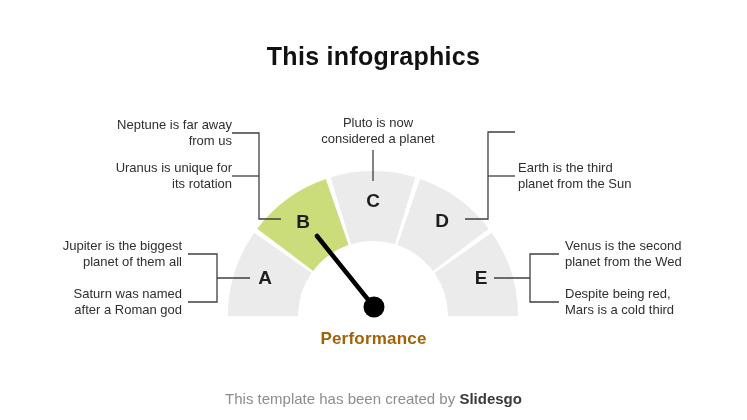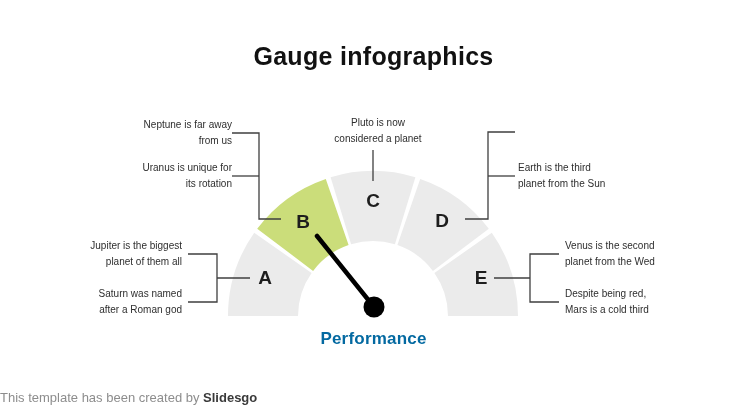--- a/index.html
+++ b/index.html
@@ -13,50 +13,50 @@
     letter-spacing:0.3px;
   }
   .gauge-svg { position:absolute; top:0; left:0; }
   .connector path { fill:none; stroke:#3f3f3f; stroke-width:1.3; }
   .seg-label text {
     font-family:"Liberation Sans", sans-serif;
     font-size:19px; font-weight:bold; fill:#1d1d1d; text-anchor:middle;
   }
   .needle-line { stroke-width:4.5; stroke-linecap:round; }
   .annot {
-    position:absolute; font-size:10px; line-height:16px; color:#2e2e2e;
+    position:absolute; font-size:13px; line-height:16px; color:#2e2e2e;
     white-space:pre-line;
   }
   .annot.r { text-align:right; }
   .annot.c { text-align:center; }
   #annot-neptune { top:117px; right:515px; }
   #annot-uranus  { top:160px; right:515px; }
   #annot-pluto   { top:115px; left:288px; width:180px; }
   #annot-mercury { top:116px; left:518px; }
   #annot-earth   { top:160px; left:518px; }
   #annot-jupiter { top:238px; right:565px; }
   #annot-saturn  { top:286px; right:565px;margin-left:36px; }
   #annot-venus   { top:238px; left:565px; }
   #annot-mars    { top:286px; left:565px; }
   .perf {
     position:absolute; top:329px; left:0; right:0; text-align:center;
-    font-size:17px; font-weight:bold; color:#0369a1; letter-spacing:0.2px;
+    font-size:17px; font-weight:bold; color:#a16207; letter-spacing:0.2px;
   }
   .footer {
-    position:absolute; top:390px; left:0; right:0; 
-    font-size:13px; color:#8d8d8d;
+    position:absolute; top:390px; left:0; right:0; text-align:center;
+    font-size:15px; color:#8d8d8d;
   }
   .footer .brand { font-weight:bold; color:#3a3a3a; }
 </style>
 </head>
 <body>
 
 <div class="slide">
 
-  <h1 class="title">Gauge infographics</h1>
+  <h1 class="title">This infographics</h1>
 
   <svg class="gauge-svg" width="747" height="420" viewBox="0 0 747 420">
 
     <g>
       <path d="M 228,316 A 145,145 0 0 1 254.2,232.8 L 311.6,273 A 75,75 0 0 0 298,316 Z" fill="#ebebeb"></path>
       <path d="M 257.2,228.7 A 145,145 0 0 1 325.8,178.9 L 348.6,245.1 A 75,75 0 0 0 313.1,270.9 Z" fill="#cbdd7a"></path>
       <path d="M 330.6,177.3 A 145,145 0 0 1 415.4,177.3 L 394.9,244.3 A 75,75 0 0 0 351.1,244.3 Z" fill="#ebebeb"></path>
       <path d="M 420.2,178.9 A 145,145 0 0 1 488.8,228.7 L 432.9,270.9 A 75,75 0 0 0 397.4,245.1 Z" fill="#ebebeb"></path>
       <path d="M 491.8,232.8 A 145,145 0 0 1 518,316 L 448,316 A 75,75 0 0 0 434.4,273 Z" fill="#ebebeb"></path>
     </g>

